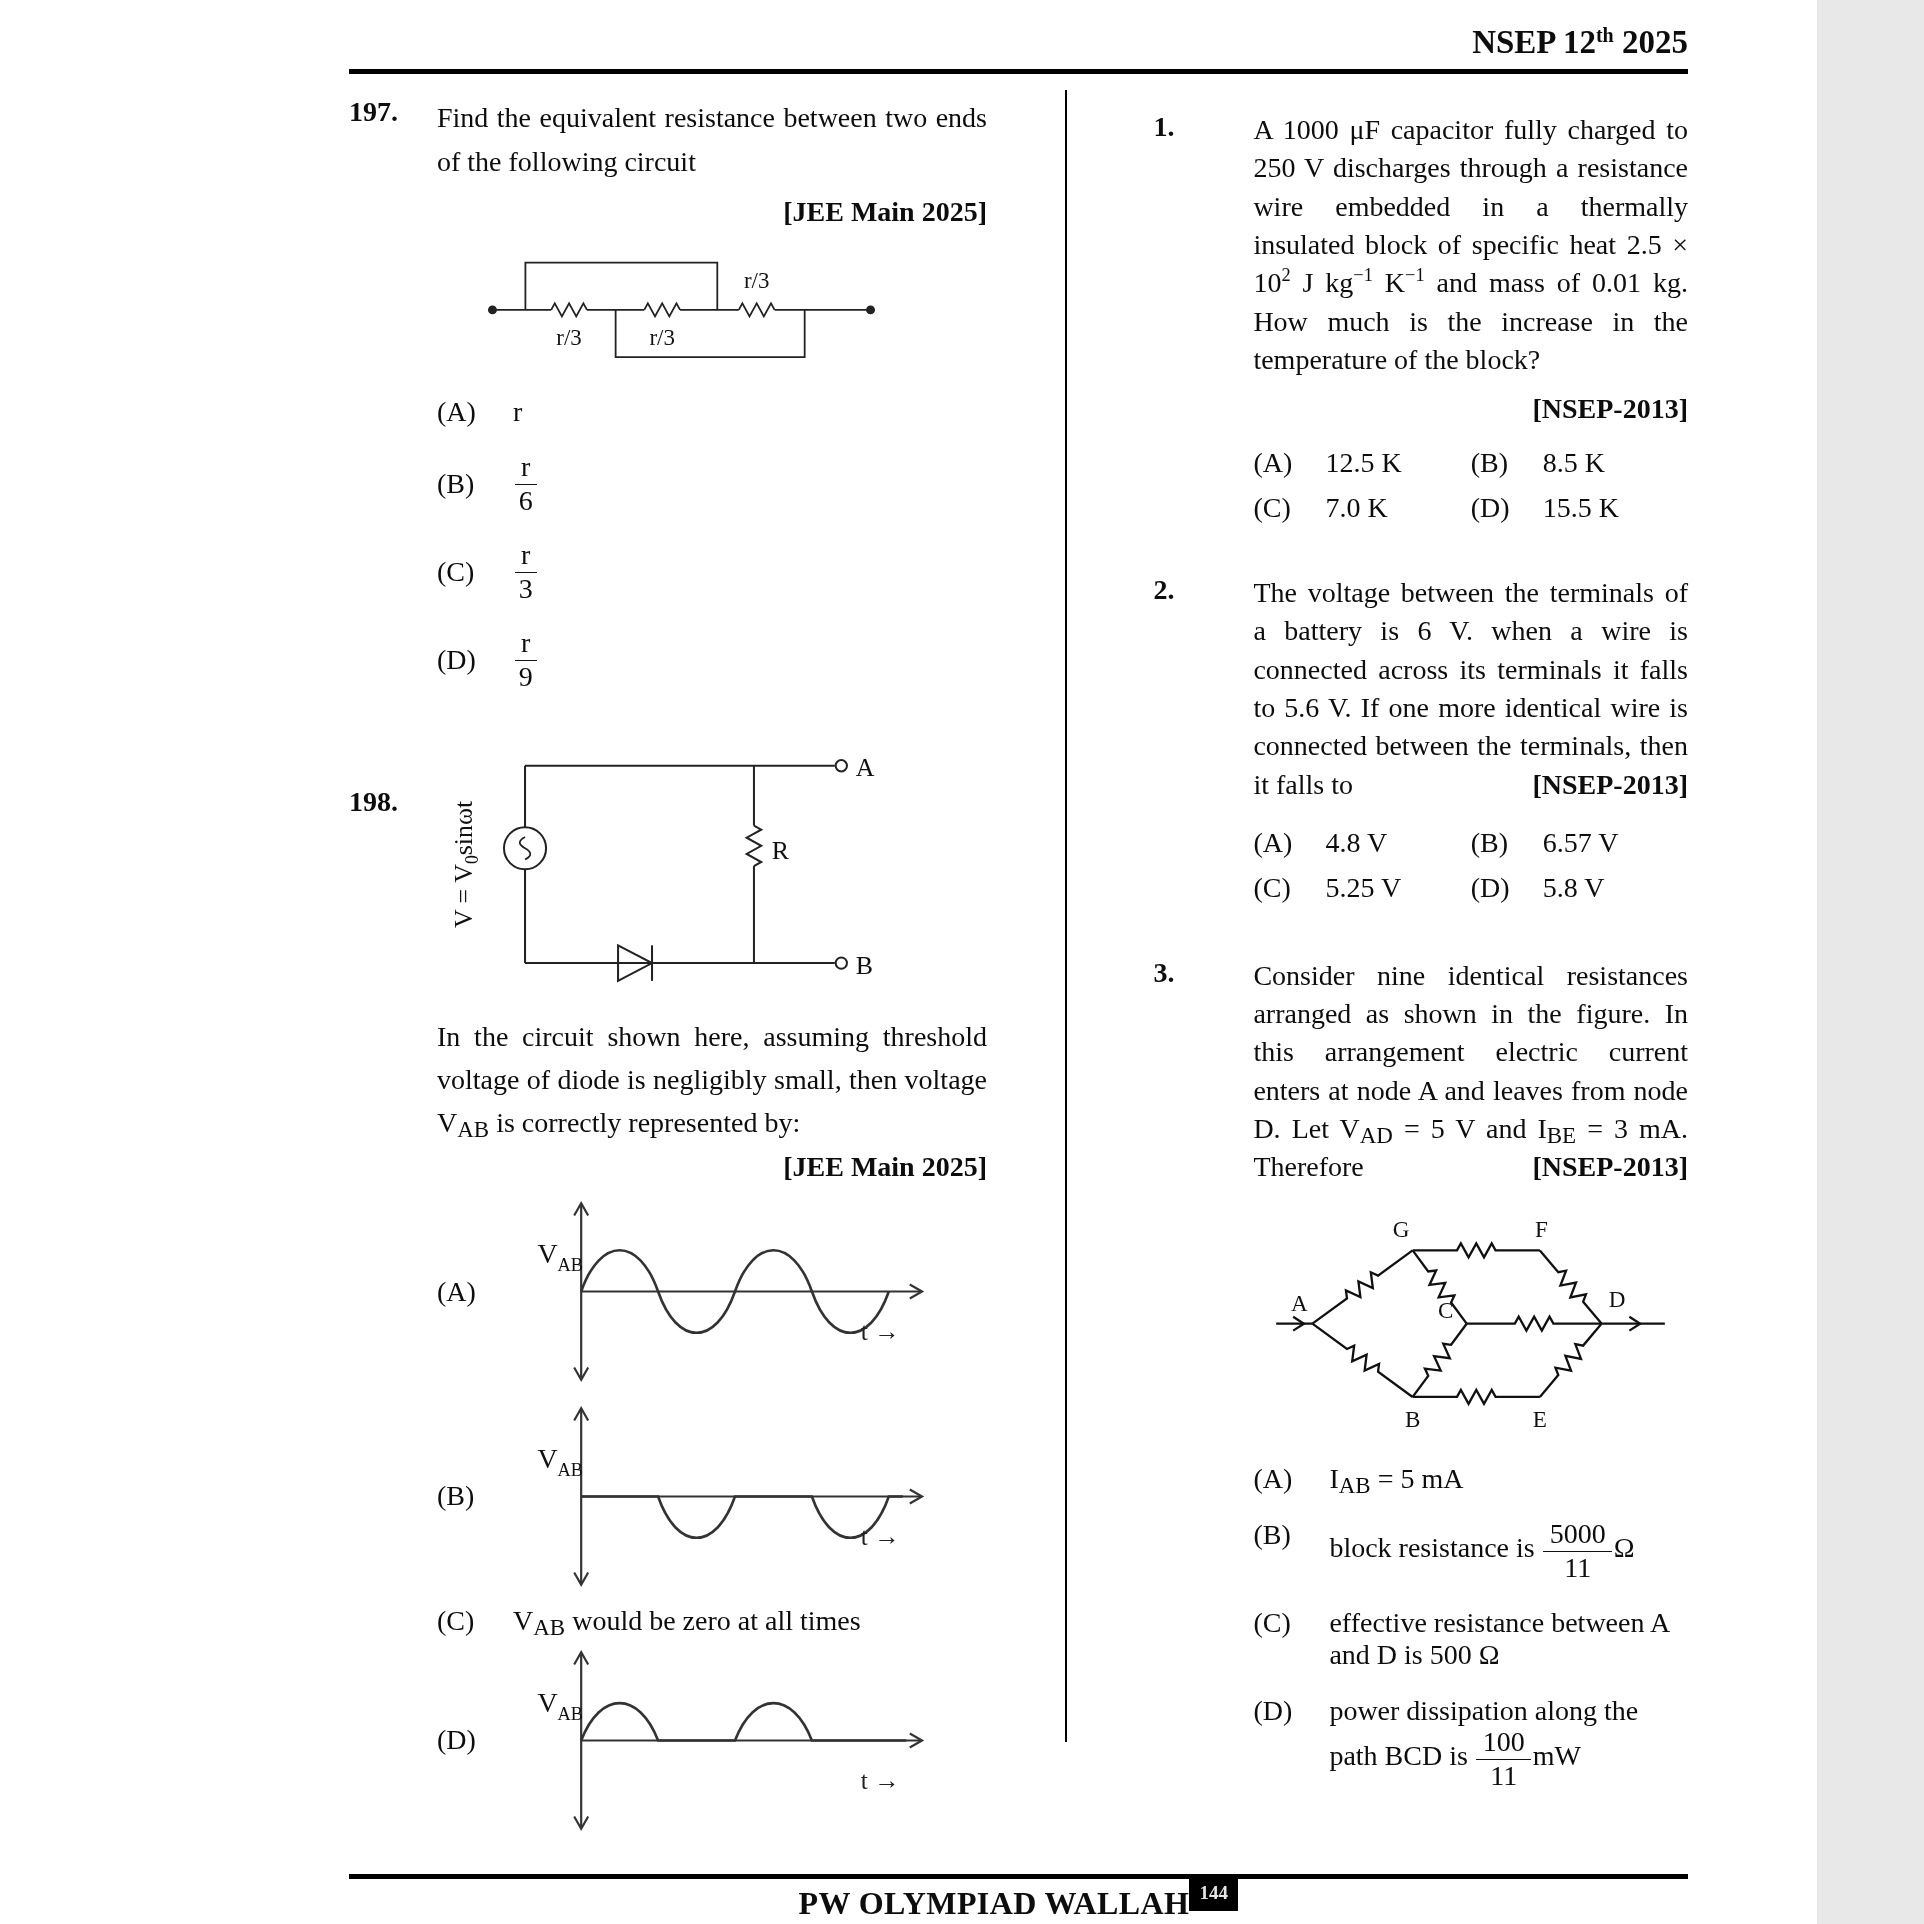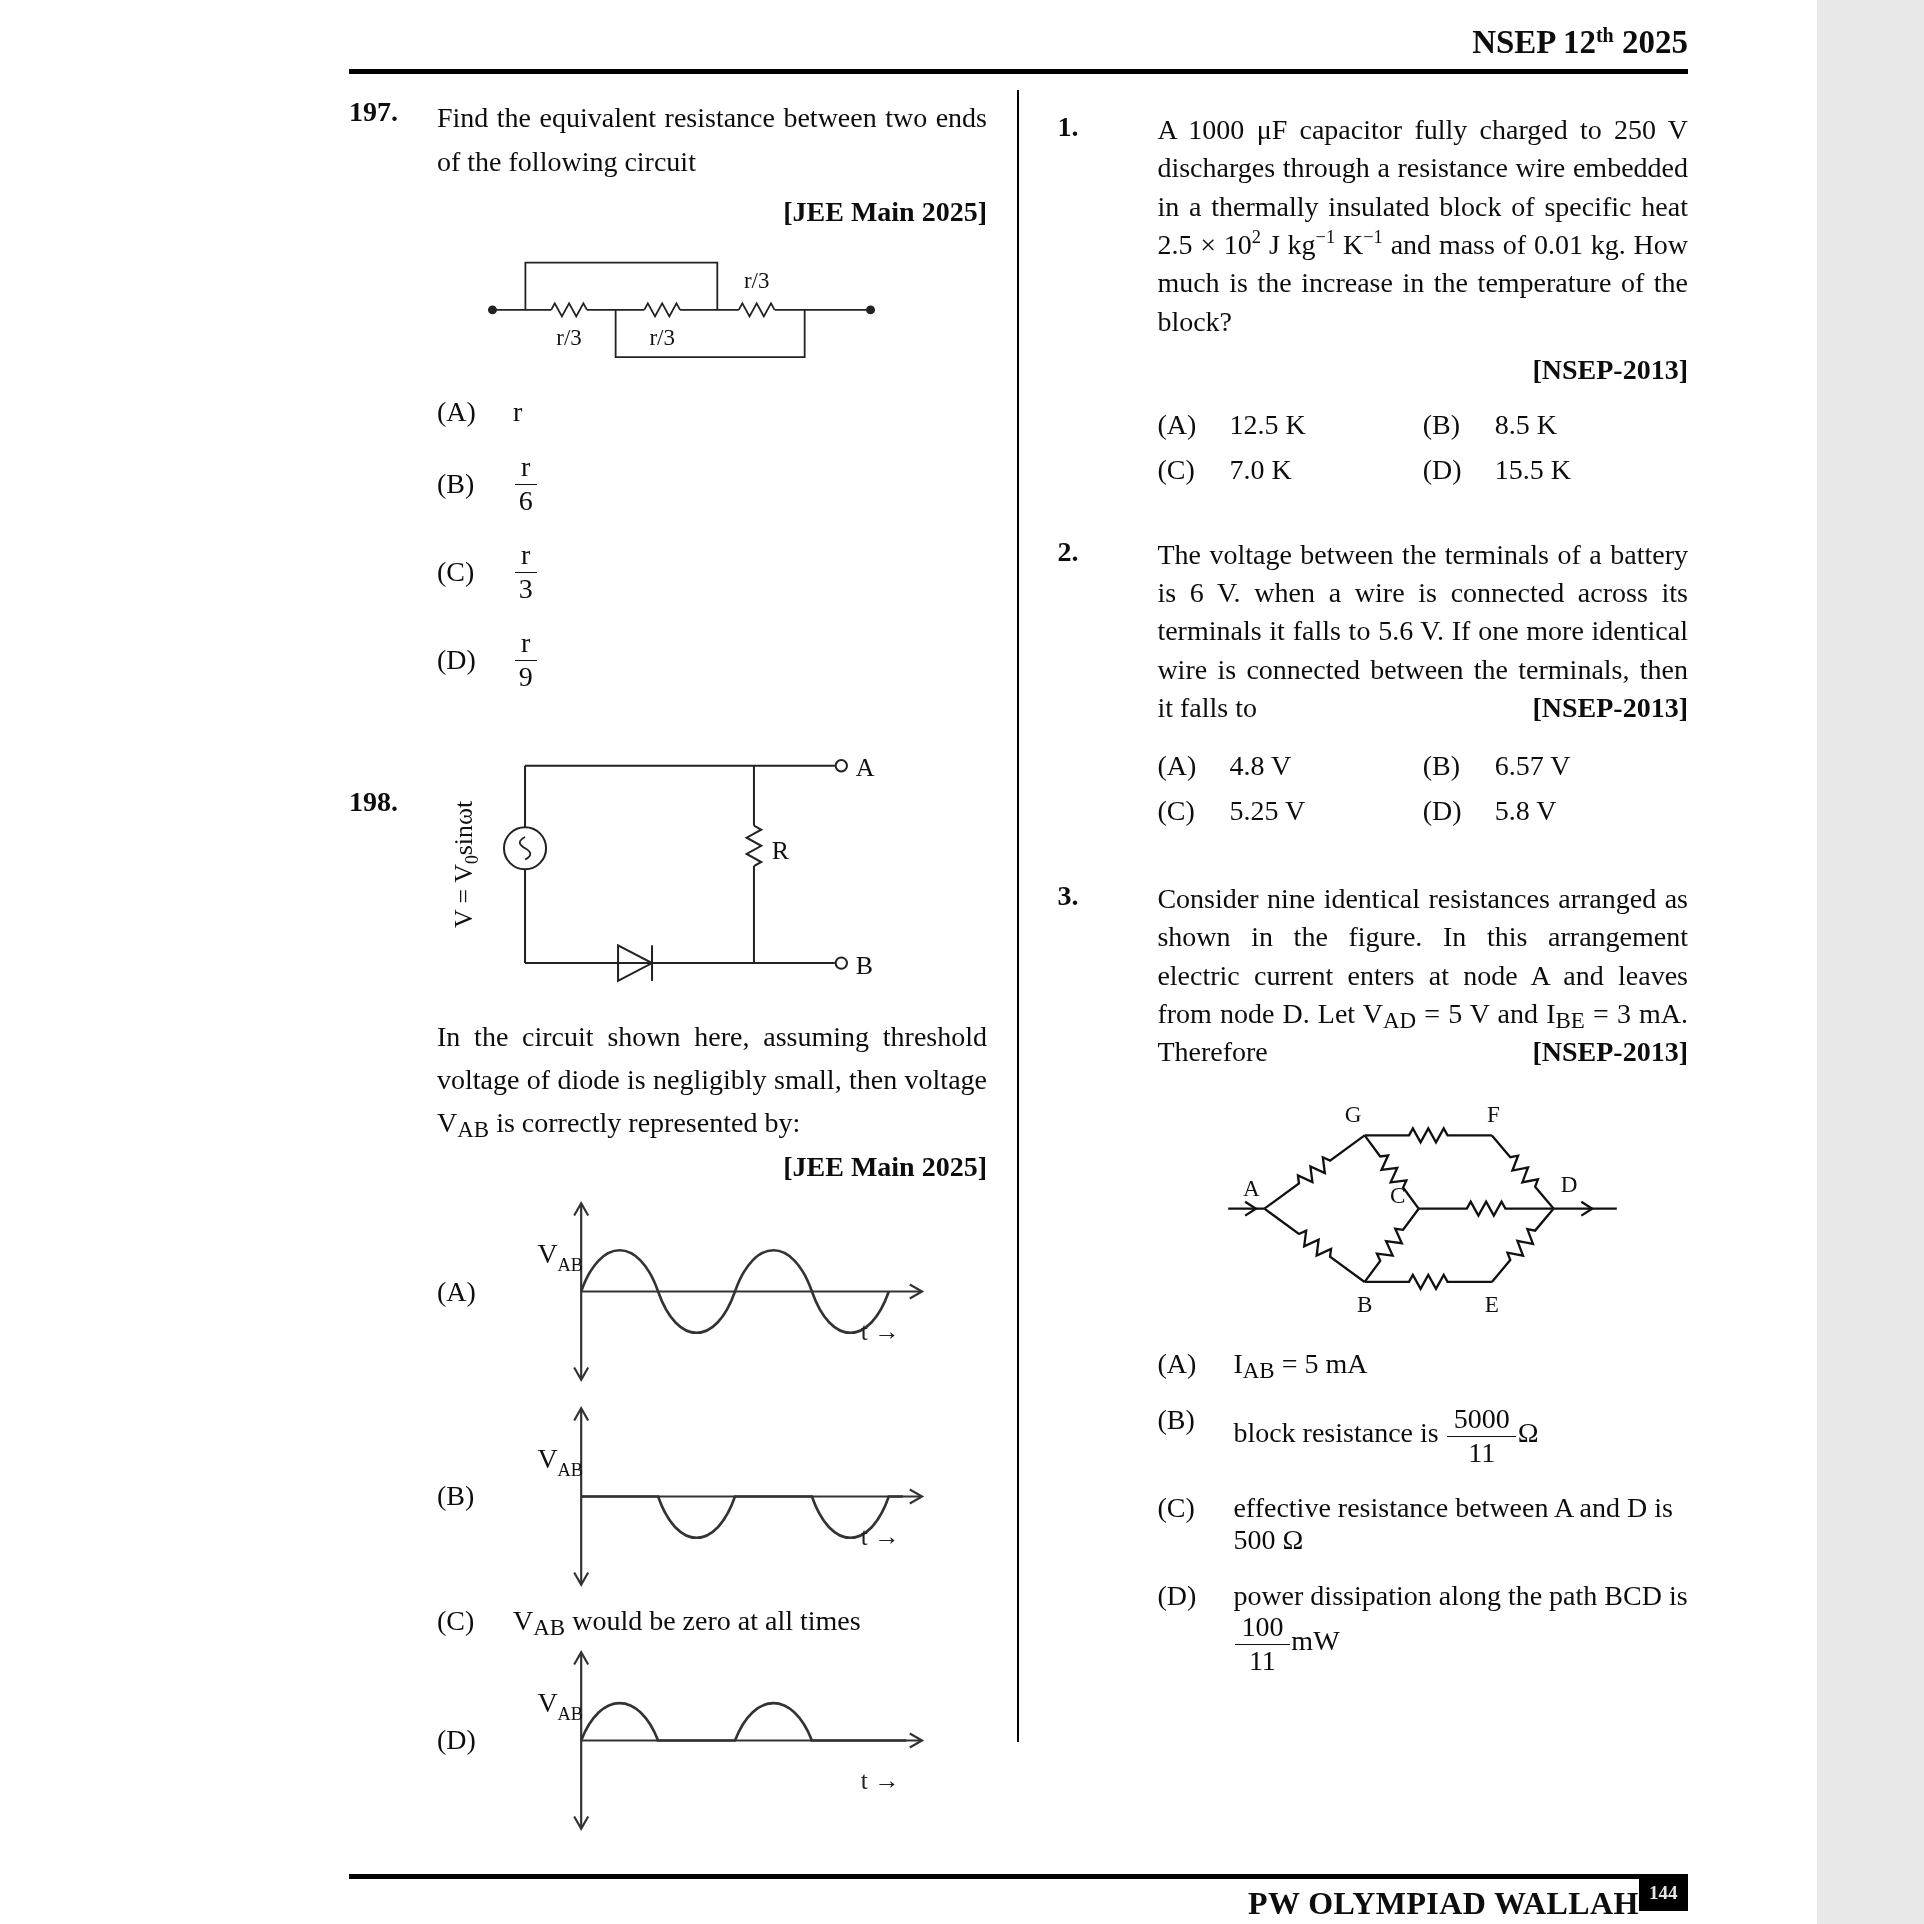--- a/index.html
+++ b/index.html
@@ -4,21 +4,21 @@
 <style>
   html,body{margin:0;padding:0;background:#e8e8e8;}
   .page{position:relative;width:1817px;height:1925px;background:#ffffff;color:#0d0d0d;
         font-family:"Liberation Serif","DejaVu Serif",serif;font-size:28px;overflow:hidden;}
   .content{position:absolute;left:349px;top:0;width:1339px;}
   
   .header-title{display:block;text-align:right;font-weight:bold;font-size:33px;padding-top:24px;}
   .header-title .sp-title{font-size:20px;vertical-align:11.2px;}
   .top-rule{height:4.8px;background:#000;margin-top:8px;}
   
-  .columns{display:flex;margin-top:16px;}
+  .columns{display:flex;margin-top:16px;gap:48px;}
   .col-left{flex:0 0 638px;width:638px;}
   .col-divider{flex:0 0 2.4px;background:#000;margin-left:30px;margin-right:38px;height:1652px;align-self:flex-start;}
   .col-right{flex:1;min-width:0;}
   
   .q{display:flex;align-items:flex-start;}
   .qnum{flex:0 0 88px;font-weight:bold;}
   .col-right .qnum{flex:0 0 100px;}
   .qbody{flex:1;min-width:0;}
   .para{text-align:justify;line-height:1.55;}
   .col-right .para{line-height:1.37;}
@@ -55,21 +55,21 @@
   .fig3{display:block;width:401px;margin:21px auto 0;}
   .opt3{display:flex;align-items:flex-start;margin-top:24px;}
   .opt3 .opt-label{flex:0 0 76px;}
   .opt3-body{flex:1;min-width:0;}
   
   .sb{font-size:23px;vertical-align:-4.8px;line-height:0;}
   .sp{font-size:18.4px;vertical-align:11.2px;line-height:0;}
   
   .footer{position:absolute;left:349px;top:1874px;width:1339px;}
   .footer-rule{height:4.8px;background:#000;}
-  .footer-row{display:flex;justify-content:flex-end;align-items:flex-start;}
+  .footer-row{display:flex;justify-content:center;align-items:flex-start;}
   .brand{font-weight:bold;font-size:32px;margin-top:6.4px;letter-spacing:0.4px;}
   .page-box{background:#000;color:#e5e5e5;font-weight:bold;font-size:19px;padding:3.2px 10.4px 7.2px;}
   
   .svgt{font-family:"Liberation Serif","DejaVu Serif",serif;font-size:32px;fill:#111;}
   .svgtn{font-family:"Liberation Serif","DejaVu Serif",serif;font-size:30px;fill:#111;}
   .svgts{font-family:"Liberation Serif","DejaVu Serif",serif;font-size:21px;fill:#111;}
   .svgt2{font-family:"Liberation Serif","DejaVu Serif",serif;font-size:29px;fill:#222;}
 </style>
 </head>
 <body>

